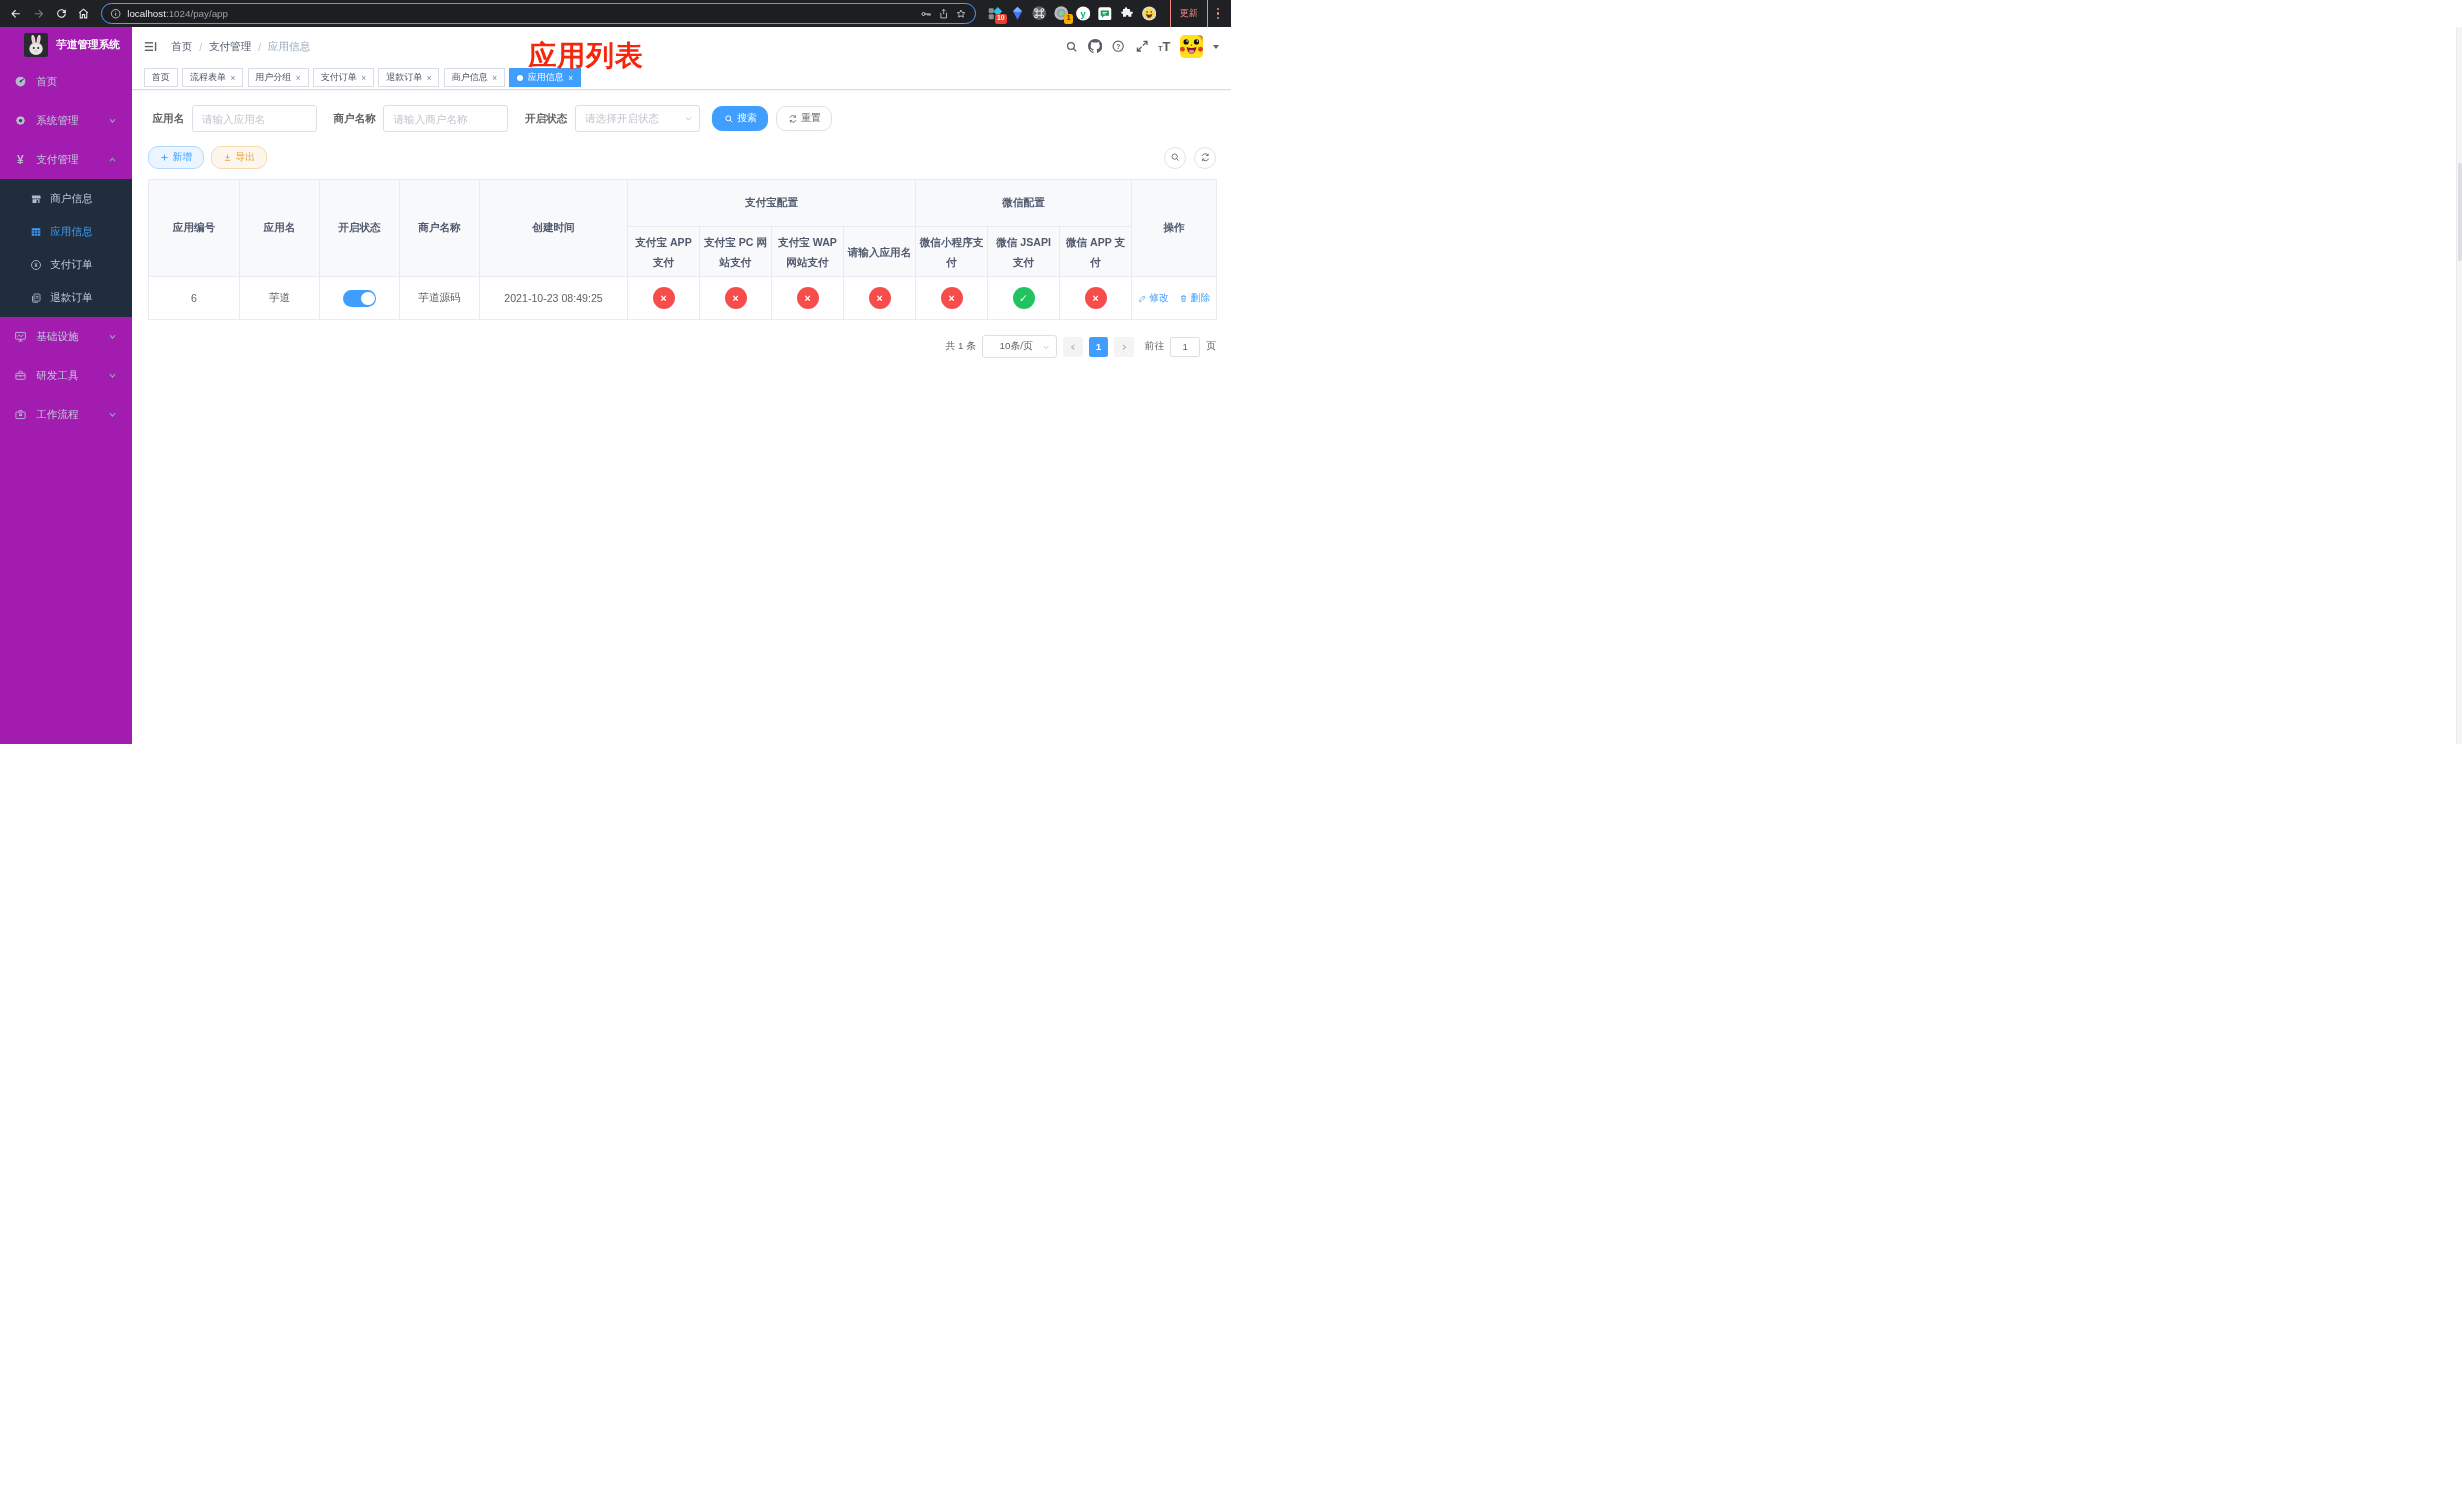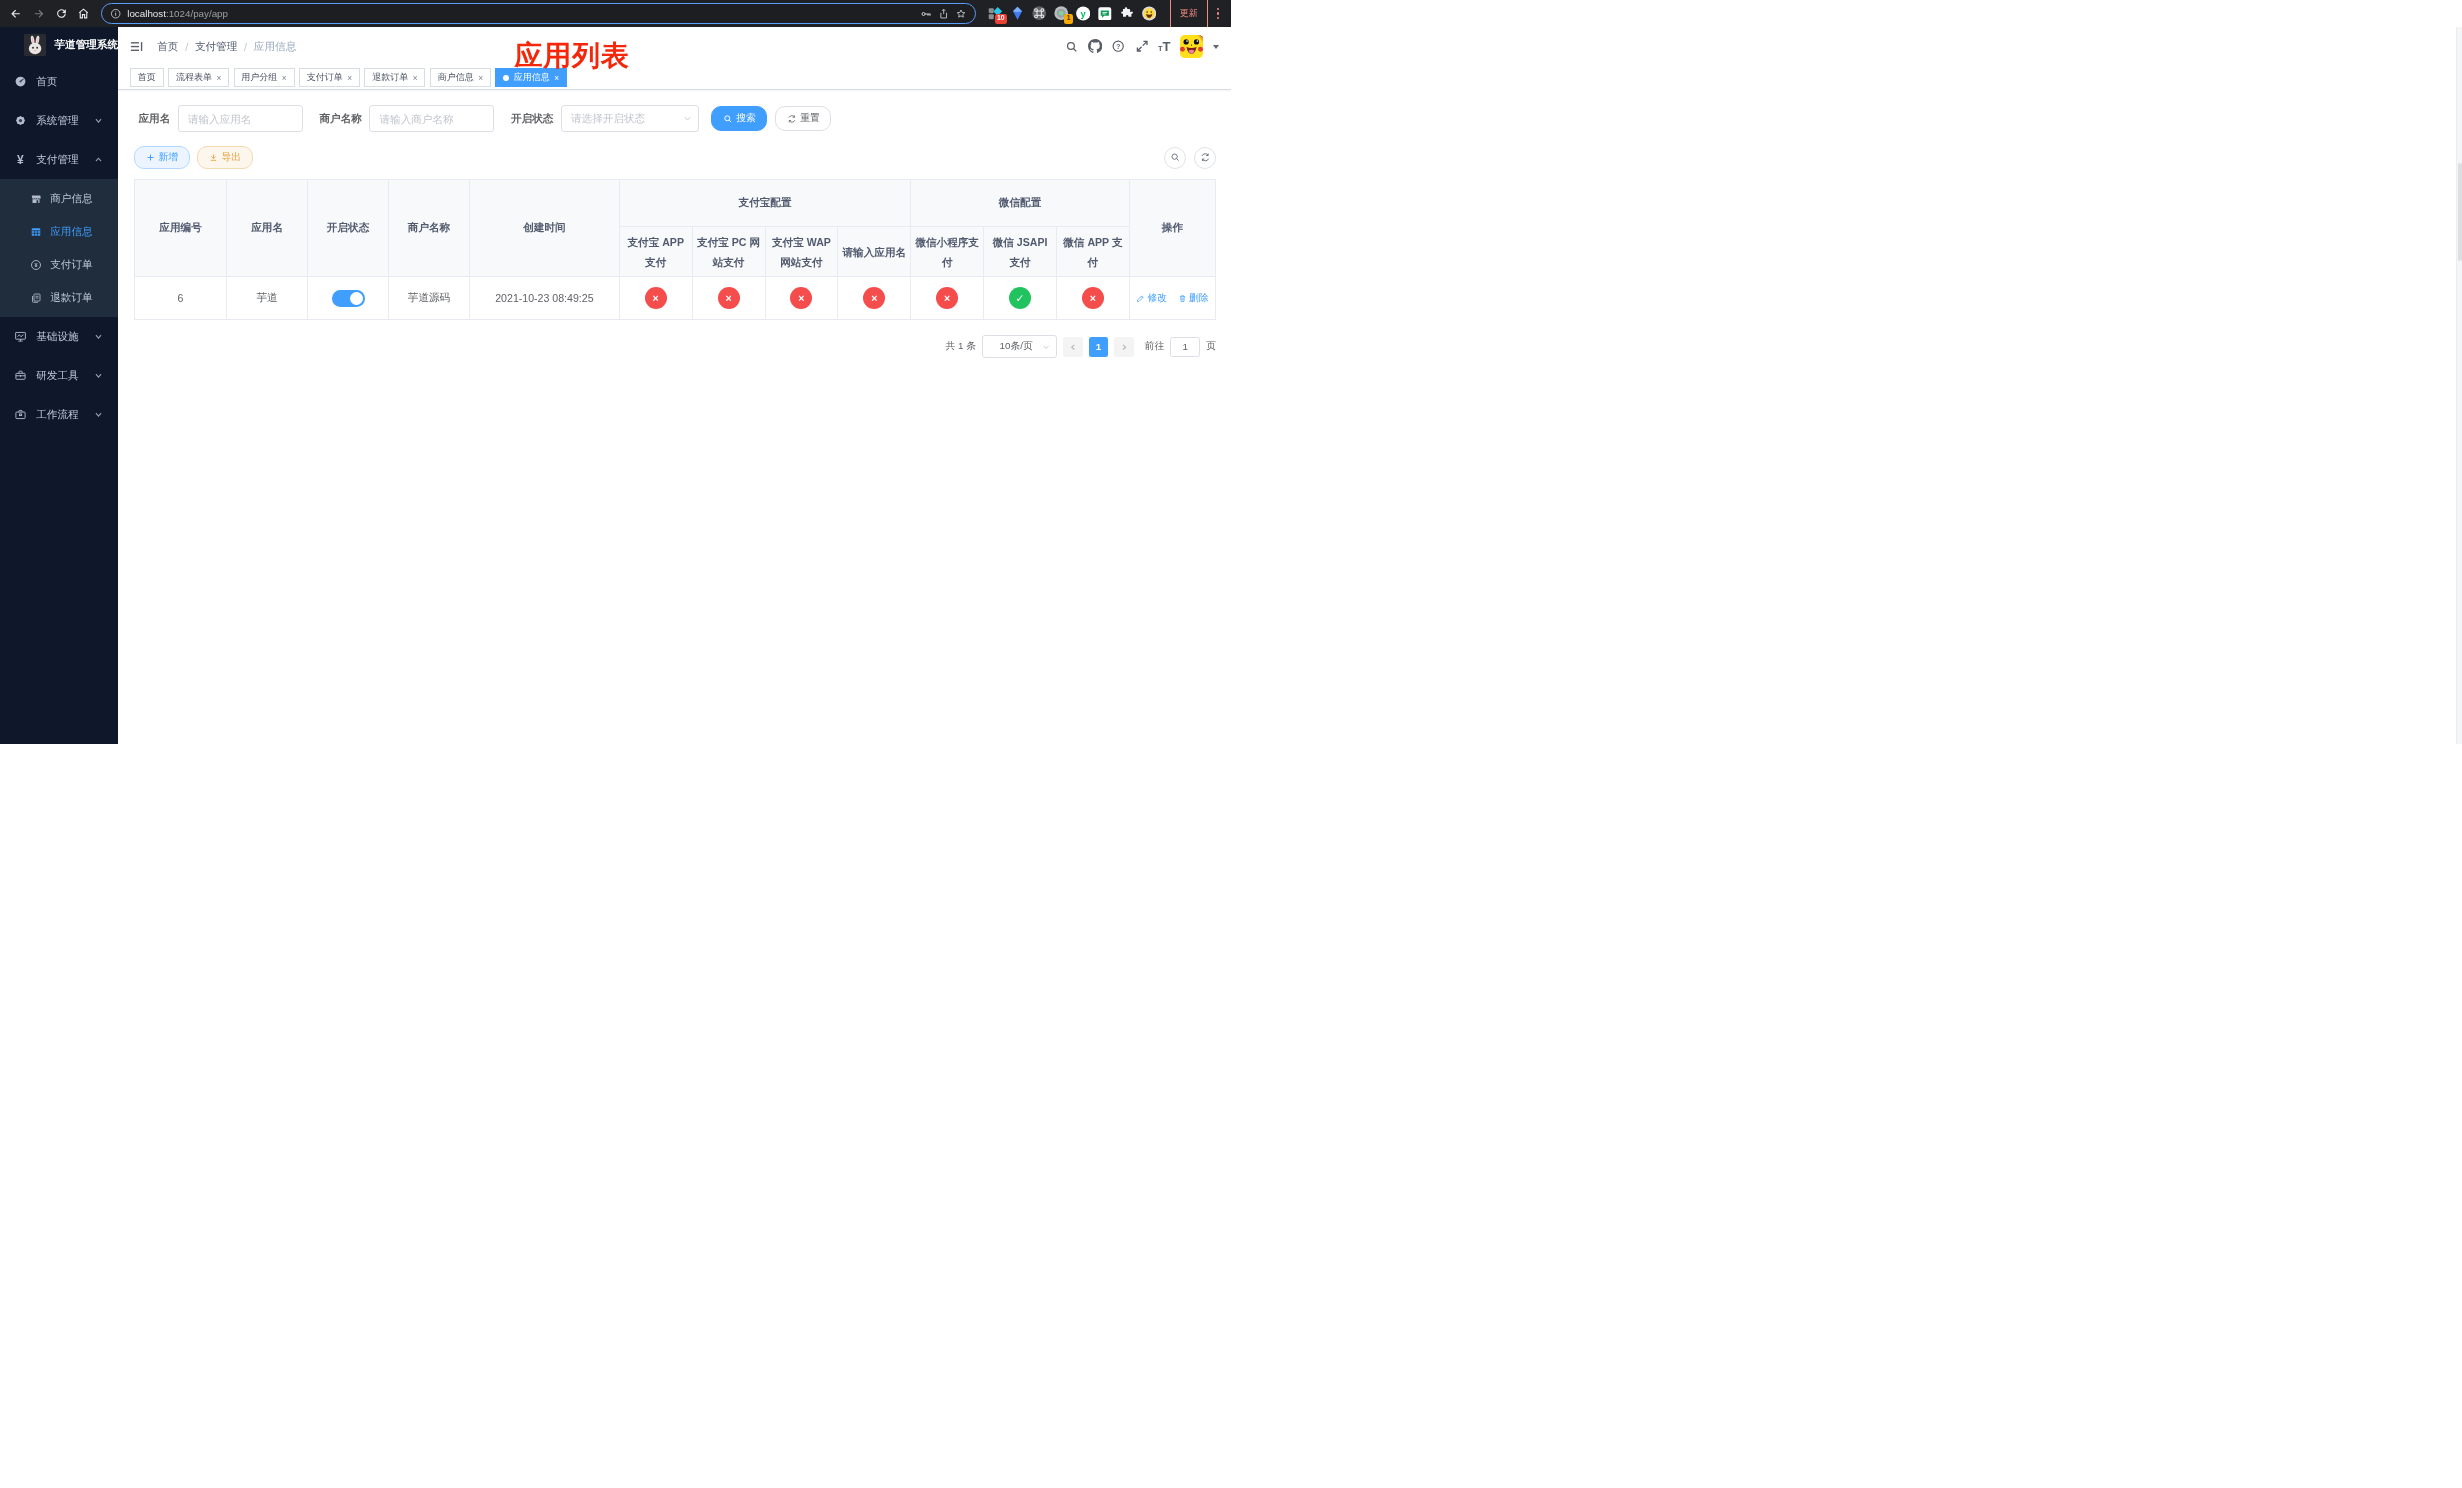--- a/index.html
+++ b/index.html
@@ -18,21 +18,21 @@
   .ext { position:relative; width:14.4px; height:14.4px; display:flex; align-items:center; justify-content:center; }
   .badge { position:absolute; bottom:-3px; right:-4.5px; font-size:6.8px; line-height:1; padding:1.5px 2.3px; border-radius:2.3px; font-weight:bold; }
   .badge.red { background:#e94235; color:#fff; }
   .badge.org { background:#f9ab00; color:#3c2f00; }
   .update-pill { border:0.8px solid #f28b82; color:#f28b82; font-size:9px; border-radius:9.8px; padding:16px 9px; margin-left:6px; white-space:nowrap; }
   .kebab { display:flex; flex-direction:column; gap:1.9px; padding:0 6px; }
   .kebab i { width:2.3px; height:2.3px; border-radius:50%; background:#f28b82; }
 
   
   .app { display:flex; height:717px; }
-  .sidebar { width:118px; background:#0f172a; color:#bfcbd9; flex:0 0 auto; overflow:hidden; }
+  .sidebar { width:132px; background:#a21caf; color:#bfcbd9; flex:0 0 auto; overflow:hidden; }
   .logo-row { height:35px; display:flex; align-items:center; padding-left:24px; gap:8.3px; }
   .logo-row .ttl { color:#fff; font-size:10.6px; font-weight:bold; white-space:nowrap; }
   .mitem { height:39px; display:flex; align-items:center; padding:0 15px 0 13.6px; font-size:10.6px; cursor:pointer; position:relative; }
   .mitem .mi { width:13.6px; display:flex; justify-content:center; margin-right:9px; color:#b4bccc; flex:0 0 auto; }
   .mitem .chev { margin-left:auto; color:#97a4b3; }
   .submenu { background:#1f2d3d; padding:3px 0; }
   .smitem { height:33px; display:flex; align-items:center; padding-left:29px; font-size:10.6px; cursor:pointer; }
   .smitem .mi { width:13.6px; display:flex; justify-content:center; margin-right:7.6px; color:#b4bccc; }
   .smitem.active { color:#409eff; }
   .smitem.active .mi { color:#409eff; }
@@ -62,21 +62,21 @@
   .tag.active .x { color:#fff; }
   .tag .dot { width:6px; height:6px; border-radius:50%; background:#fff; }
 
   
   .content { flex:1; background:#fff; padding:15px 15px 0 16px; position:relative; }
   .sform { display:flex; align-items:center; gap:7.6px; margin-bottom:13.6px; }
   .flabel { font-size:10.6px; font-weight:bold; color:#606266; margin-left:9px; white-space:nowrap; }
   .flabel.first { margin-left:4.5px; }
   .inp { width:125px; height:27px; border:0.8px solid #dcdfe6; border-radius:3px; font-size:10.6px; padding:0 9px; color:#606266; outline:none; font-family:inherit; }
   .inp::placeholder { color:#c0c4cc; }
-  .sel { width:138px; height:27px; border:0.8px solid #dcdfe6; border-radius:3px; display:flex; align-items:center; padding:0 6px 0 9px; cursor:pointer; }
+  .sel { width:125px; height:27px; border:0.8px solid #dcdfe6; border-radius:3px; display:flex; align-items:center; padding:0 6px 0 9px; cursor:pointer; }
   .sel .ph { flex:1; font-size:10.6px; color:#c0c4cc; white-space:nowrap; overflow:hidden; }
   .sel .sc { color:#c0c4cc; display:flex; }
   .btn { height:25px; border-radius:10px; border:0.8px solid #dcdfe6; background:#fff; color:#606266; font-size:9.8px; display:inline-flex; align-items:center; gap:3.8px; padding:0 10.6px; cursor:pointer; font-family:inherit; }
   .btn.primary { background:#409eff; border-color:#409eff; color:#fff; margin-left:4.5px; }
   .btn.addb { background:#ecf5ff; border-color:#b3d8ff; color:#409eff; height:23px; font-size:9.8px; }
   .btn.expb { background:#fdf6ec; border-color:#f5dab1; color:#e6a23c; height:23px; font-size:9.8px; }
 
   .toolbar { display:flex; align-items:flex-end; margin-bottom:10.6px; }
   .toolbar .gap { width:7.6px; }
   .tool-right { margin-left:auto; display:flex; gap:7.6px; }

